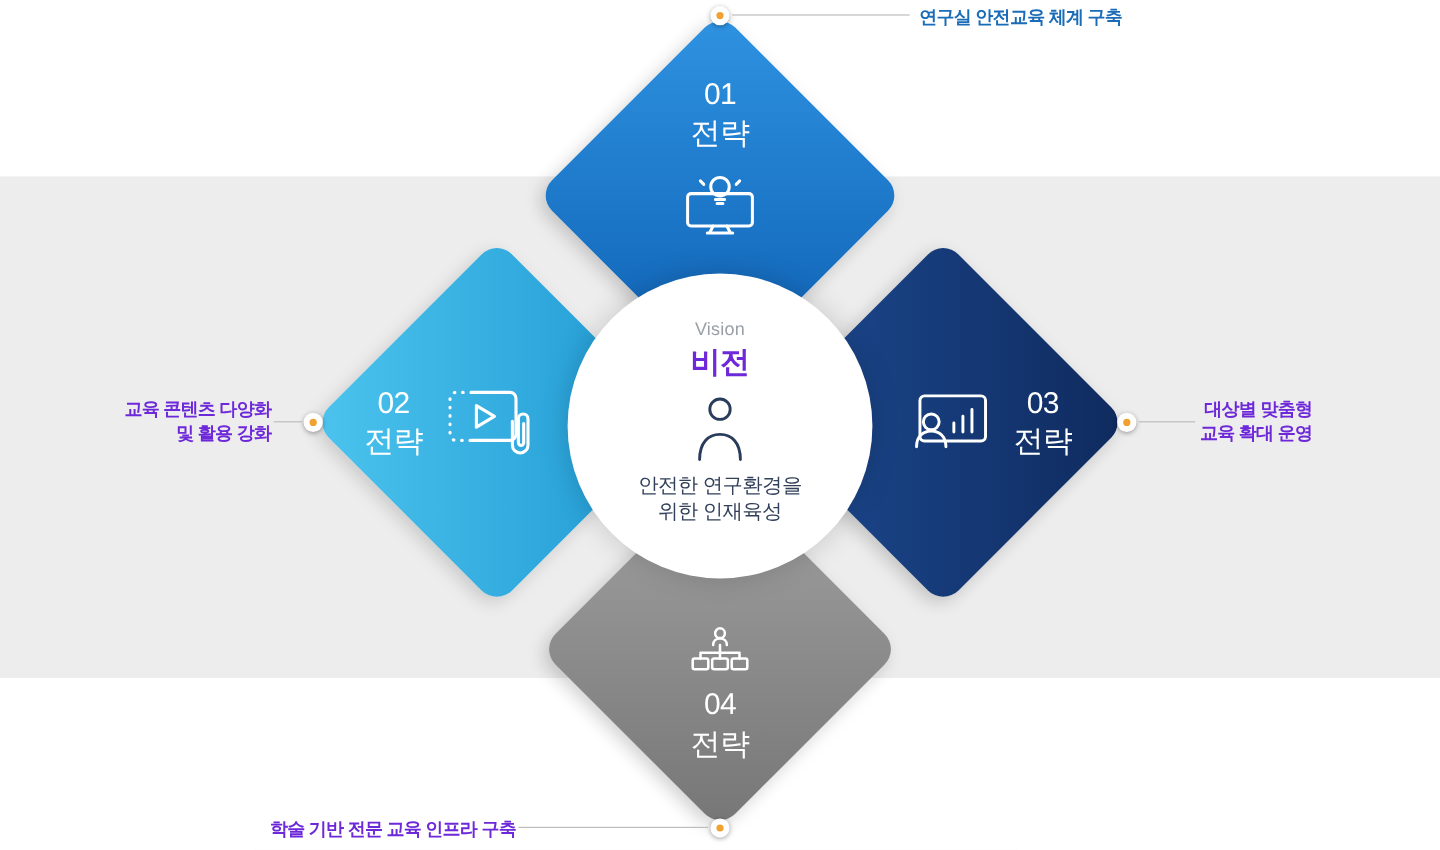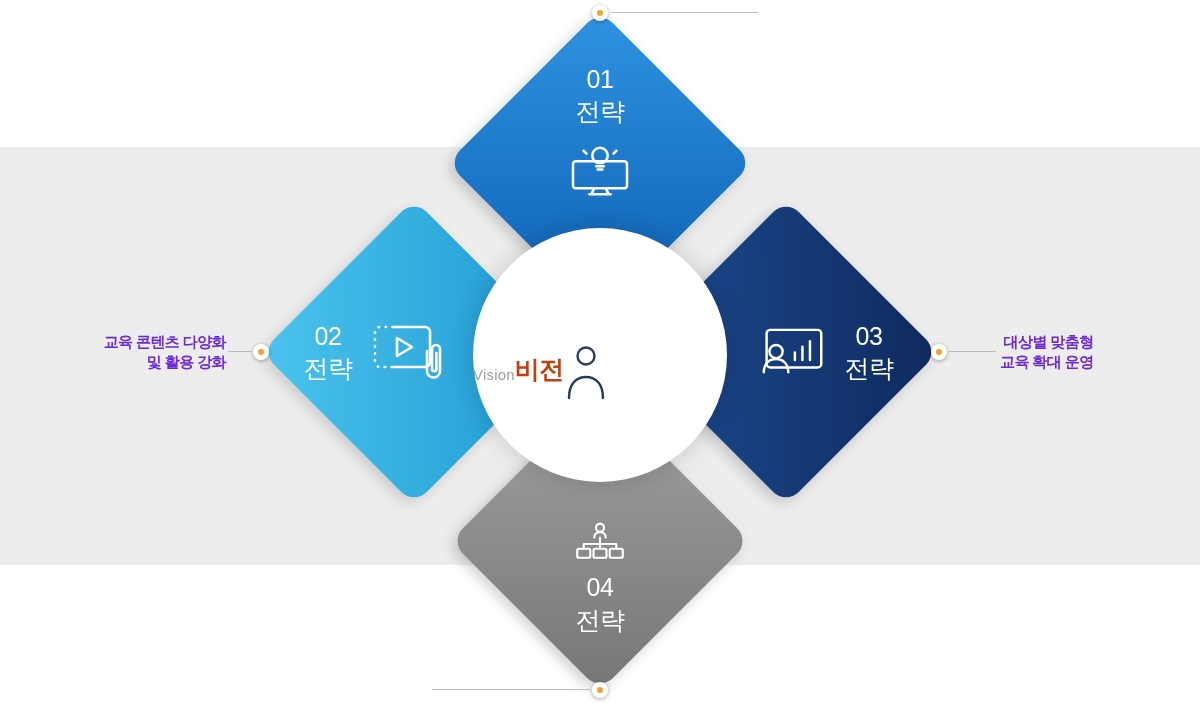--- a/index.html
+++ b/index.html
@@ -26,23 +26,23 @@
 
   .num, .lbl { color:#fff; font-size:25px; font-weight:500; line-height:1.3; text-align:center; letter-spacing:-0.5px; }
   .numcol { display:flex; flex-direction:column; align-items:center; }
   .icon { display:block; }
   .d-top .icon { margin-top:16px; }
   .d-bottom .icon { margin-bottom:10px; }
 
   
   .vision-circle { position:absolute; left:473px; top:228px; width:254px; height:254px; border-radius:50%;
     background:#fff; box-shadow:0 0 24px rgba(0,0,0,.16); z-index:5;
-    display:flex; flex-direction:row; align-items:center; text-align:center; padding-top:38px; }
+    display:flex; flex-direction:column; align-items:center; text-align:center; padding-top:38px; }
   .vision-eyebrow { font-size:15px; color:#9aa0a6; letter-spacing:0.2px; }
-  .vision-title { font-size:25px; font-weight:700; color:#c2410c; margin:2px 0 12px; letter-spacing:-0.5px; }
+  .vision-title { font-size:25px; font-weight:700; color:#6d28d9; margin:2px 0 12px; letter-spacing:-0.5px; }
   .vision-desc { font-size:17px; font-weight:500; color:#32405a; line-height:1.32; white-space:pre-line; margin-top:6px; letter-spacing:-0.5px; }
 
   
   .dot { position:absolute; width:16px; height:16px; background:#fff; border-radius:50%; box-shadow:0 1px 4px rgba(0,0,0,.35); z-index:6; }
   .dot::after { content:""; position:absolute; left:5px; top:5px; width:6px; height:6px; border-radius:50%; background:#f2a130; }
   .cline { position:absolute; height:1px; background:#bdbdbd; z-index:6; }
   .callout { position:absolute; font-size:15px; font-weight:700; z-index:6; letter-spacing:-0.6px; white-space:pre-line; line-height:1.35; }
   .callout.blue { color:#1a6cb7; }
   .callout.navy { color:#6d28d9; }
   .co-top    { left:766px; top:5px; }
@@ -128,31 +128,35 @@
     </div>
   </div>
 
   <div class="vision-circle">
     <div class="vision-eyebrow">Vision</div>
     <div class="vision-title">비전</div>
     <svg width="44" height="58" viewBox="0 0 44 58" fill="none" stroke="#2a3c5c" stroke-width="2.4" stroke-linecap="round" stroke-linejoin="round">
       <circle cx="22" cy="11" r="8.5"></circle>
       <path d="M5 53 C5 39 12 32 22 32 s17 7 17 21"></path>
     </svg>
+    <div class="vision-desc">안전한 연구환경을
+위한 인재육성</div>
   </div>
 
   <div class="dot" style="left:592px; top:5px;"></div>
   <div class="cline ln-top"></div>
+  <div class="callout blue co-top">연구실 안전교육 체계 구축</div>
 
   <div class="dot" style="left:253px; top:344px;"></div>
   <div class="cline ln-left"></div>
   <div class="callout navy co-left">교육 콘텐츠 다양화
 및 활용 강화</div>
 
   <div class="dot" style="left:931px; top:344px;"></div>
   <div class="cline ln-right"></div>
   <div class="callout navy co-right">대상별 맞춤형
 교육 확대 운영</div>
 
   <div class="dot" style="left:592px; top:682px;"></div>
   <div class="cline ln-bottom"></div>
+  <div class="callout navy co-bottom">학술 기반 전문 교육 인프라 구축</div>
 
 </div>
 
 </body></html>

